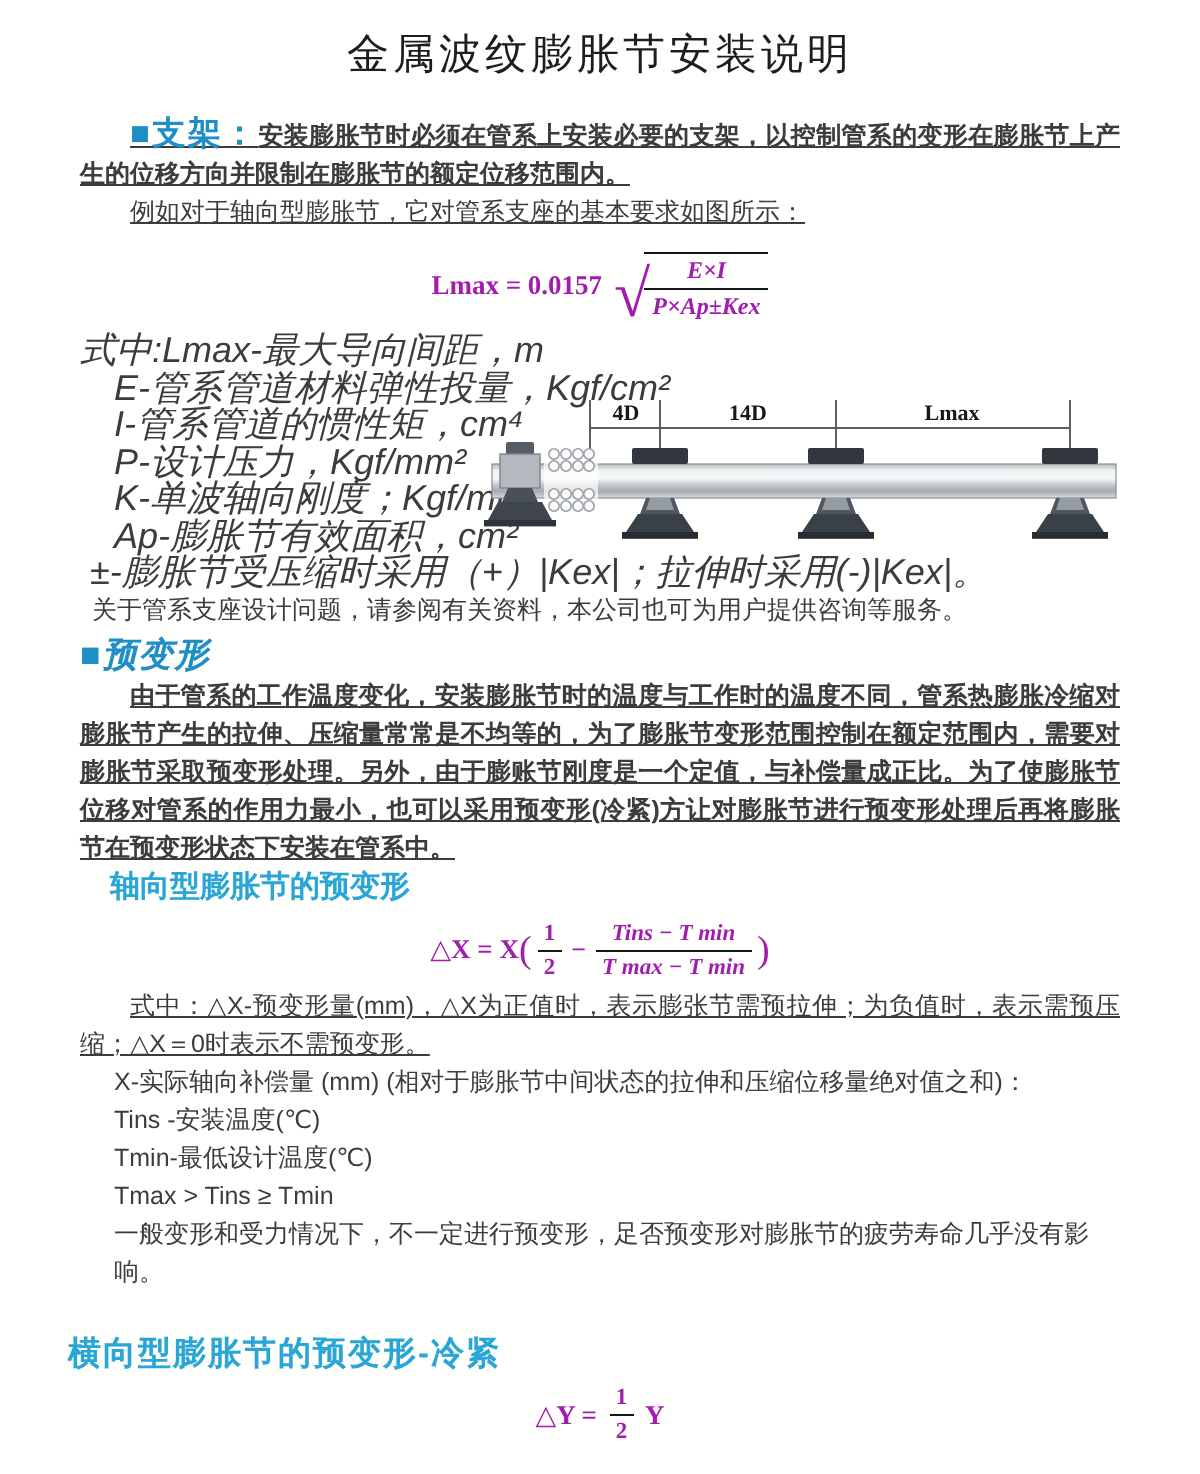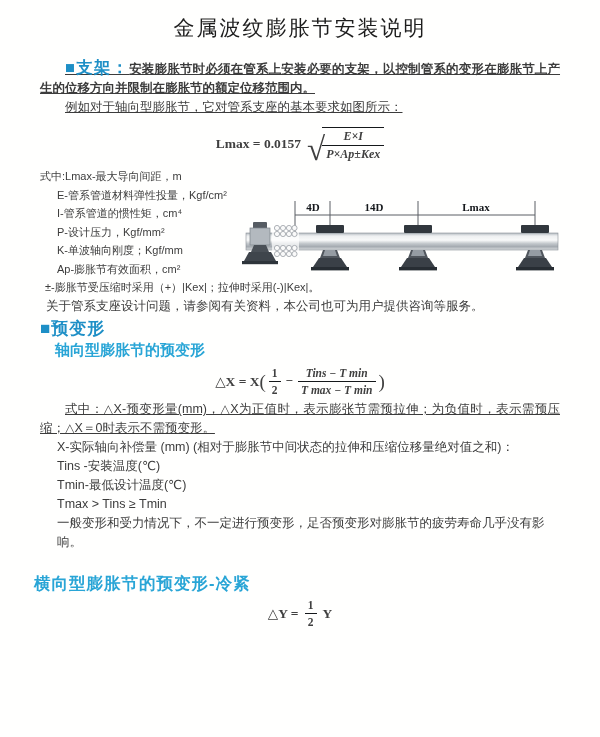--- a/index.html
+++ b/index.html
@@ -15,29 +15,29 @@
   }
   .page{padding:0 40px;position:relative;}
   .doc-title{
     text-align:center;font-size:21px;font-weight:normal;color:#1d1d1d;
     letter-spacing:2px;margin:14px 0 16px 0;line-height:28px;
   }
   .para{font-size:12.5px;line-height:19px;text-align:justify;margin:0;}
   .ind{text-indent:25px;text-decoration:underline;}
   .bold{font-weight:bold;}
   .sec-head{color:var(--section-blue);font-size:16.5px;font-weight:bold;letter-spacing:1px;}
-  .sec-head-line{font-size:17px;line-height:22px;margin:3px 0 0 0;}
+  .sec-head-line{font-size:17px;line-height:22px;margin:3px 0 0 0;font-style:italic;}
   .sub-head{color:var(--subsection-cyan);font-weight:bold;margin:0;}
   .sub-head.axial{font-size:15px;line-height:20px;margin-left:15px;}
   .sub-head.lateral{font-size:16.5px;line-height:22px;margin-left:-6px;margin-top:20px;letter-spacing:1px;}
 
   
   .formula{
     display:flex;justify-content:center;align-items:center;
-    font-family:"Liberation Serif","DejaVu Serif",serif;color:#404040;
+    font-family:"Liberation Serif","DejaVu Serif",serif;color:#a21caf;
   }
   .formula.f1{margin:8px 0 4px 0;min-height:38px;}
   .formula.f2{margin:4px 0 2px 0;min-height:34px;}
   .formula.f3{margin:4px 0 4px 0;min-height:30px;}
   .f-lhs{font-weight:bold;font-size:13.5px;white-space:pre;}
   .rad{font-size:33px;font-weight:400;line-height:0.85;align-self:flex-end;margin:0 -3px 0 6px;}
   .sqrt-body{
     display:inline-flex;flex-direction:column;border-top:1.4px solid #15181b;
     font-style:italic;font-weight:bold;font-size:12px;line-height:15px;
   }
@@ -50,21 +50,21 @@
   .vfrac .num{border-bottom:1.1px solid #15181b;text-align:center;padding:0 3px 1px 3px;}
   .vfrac .den{text-align:center;padding:1px 3px 0 3px;}
   .vfrac.it{font-style:italic;}
   .paren{font-size:19px;font-weight:400;line-height:19px;}
   .op{font-weight:bold;font-size:13px;margin:0 2px;}
   .f-rhs{font-weight:bold;font-size:13.5px;white-space:pre;}
 
   
   .mid{position:relative;}
   .vars{margin-top:4px;}
-  .vars div{font-size:11px;line-height:18.5px;margin-left:17px;}
+  .vars div{font-size:18px;line-height:18.5px;margin-left:17px;font-style:italic;}
   .vars div:first-child{margin-left:0;}
   .vars div.pm{margin-left:5px;}
   .note-line{font-size:12.5px;line-height:18.5px;margin:0 0 0 6px;text-align:justify;}
 
   .axial-lines p{font-size:12.5px;line-height:19px;margin:0 0 0 17px;}
 
   
   .diagram{position:absolute;left:193px;top:71px;}
   .dim-label{font-family:"Liberation Serif","DejaVu Serif",serif;font-weight:bold;font-size:11px;fill:#15181c;}
 </style>
@@ -173,20 +173,21 @@
         <rect x="288" y="29" width="28" height="8" rx="1" fill="#31373d"></rect>
         <polygon points="295,54 309,54 312,62 292,62" fill="#50565d"></polygon>
         <polygon points="297,54 307,54 309,60 295,60" fill="#959ca3"></polygon>
         <polygon points="291,62 313,62 319,71 285,71" fill="#3a4047"></polygon>
         <rect x="283" y="71" width="38" height="3.4" fill="#272d33"></rect>
       </g>
     </svg>
   </div>
 
   <p class="sec-head sec-head-line">■预变形</p>
+  <p class="para ind bold">由于管系的工作温度变化，安装膨胀节时的温度与工作时的温度不同，管系热膨胀冷缩对膨胀节产生的拉伸、压缩量常常是不均等的，为了膨胀节变形范围控制在额定范围内，需要对膨胀节采取预变形处理。另外，由于膨账节刚度是一个定值，与补偿量成正比。为了使膨胀节位移对管系的作用力最小，也可以采用预变形(冷紧)方让对膨胀节进行预变形处理后再将膨胀节在预变形状态下安装在管系中。</p>
 
   <p class="sub-head axial">轴向型膨胀节的预变形</p>
 
   <div class="formula f2">
     <span class="f-lhs">△X = X</span>
     <span class="paren">(</span>
     <span class="vfrac">
       <span class="num">1</span>
       <span class="den">2</span>
     </span>

